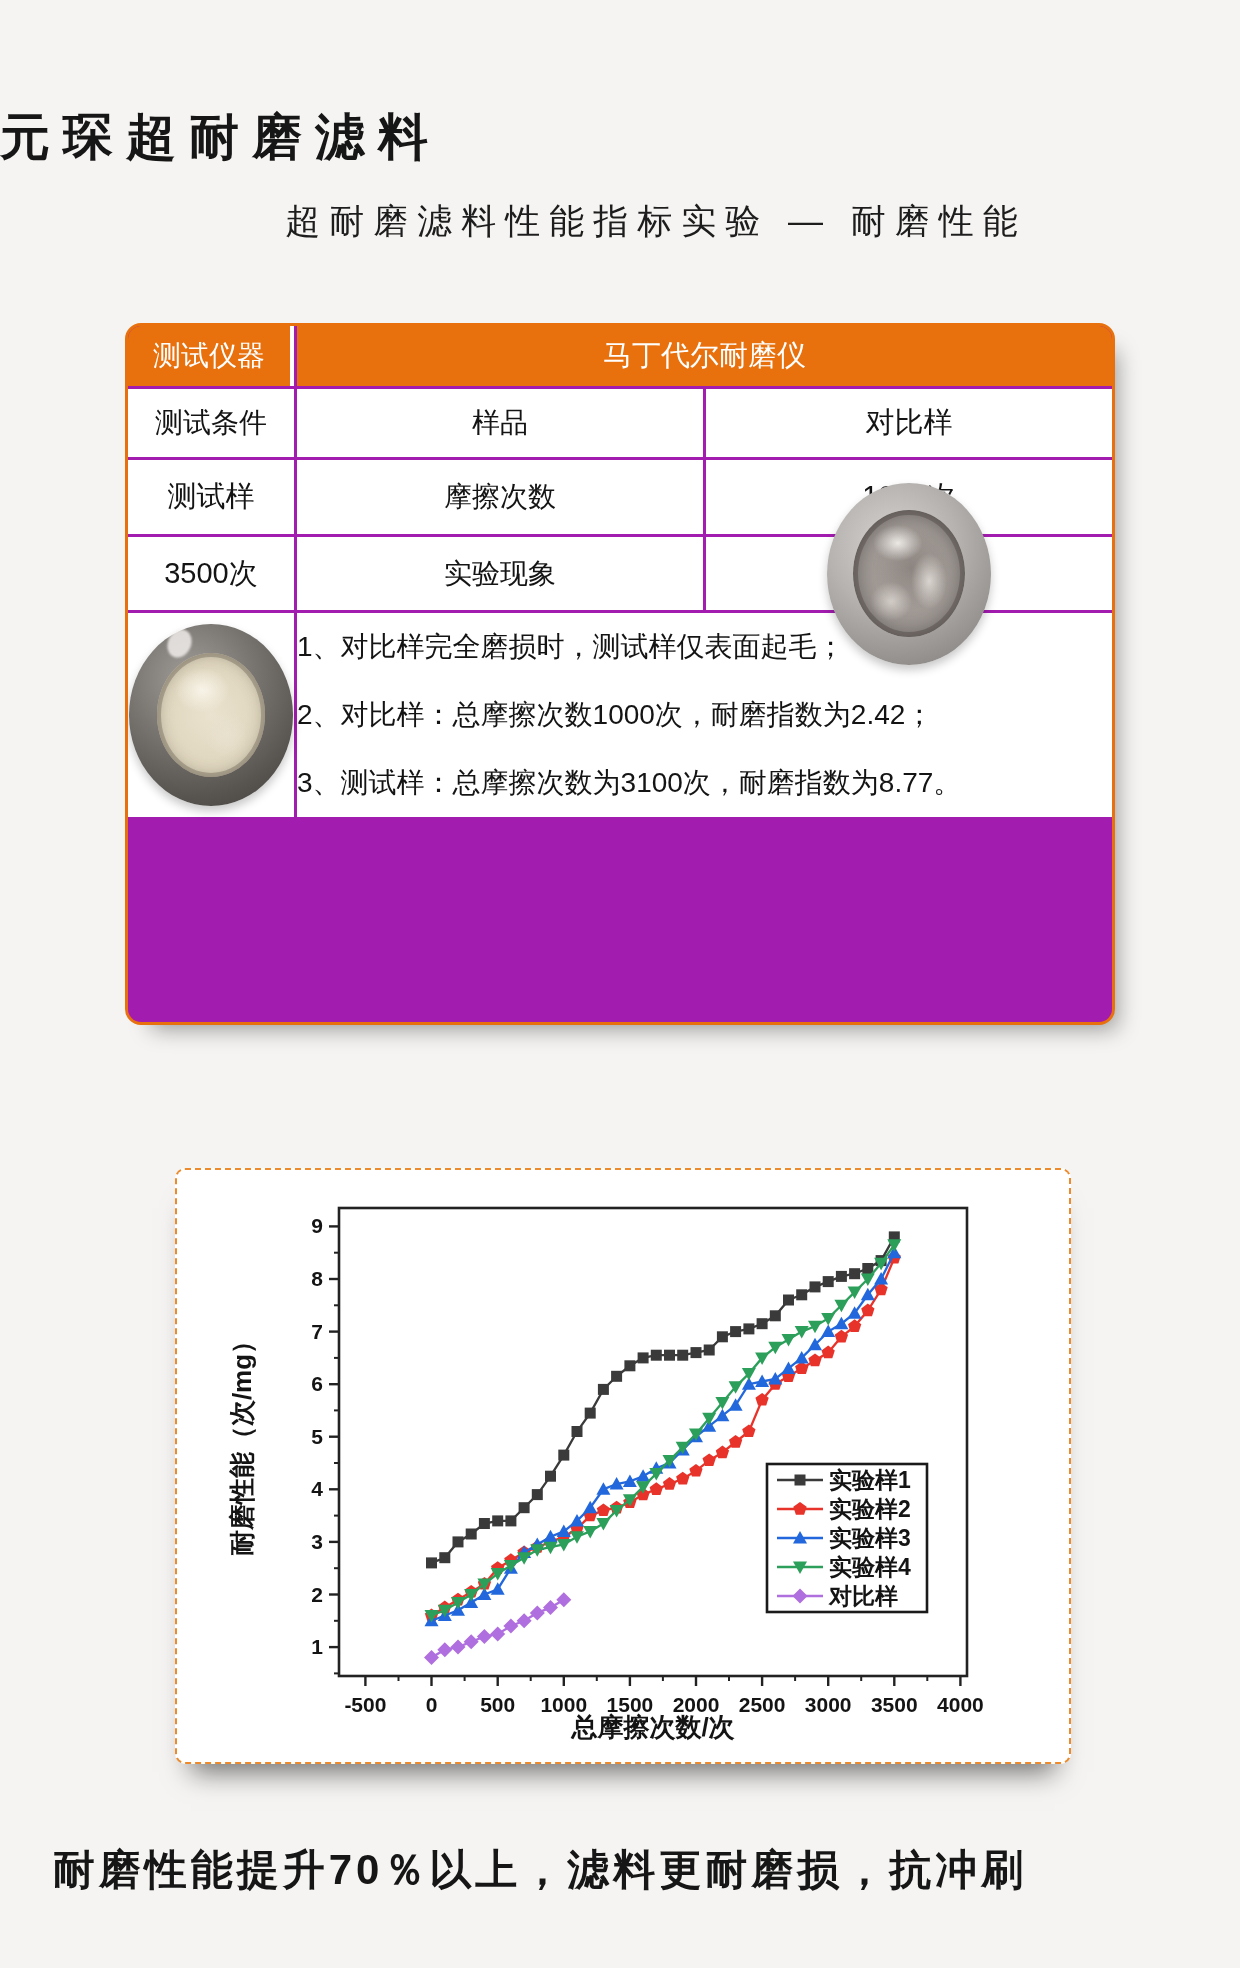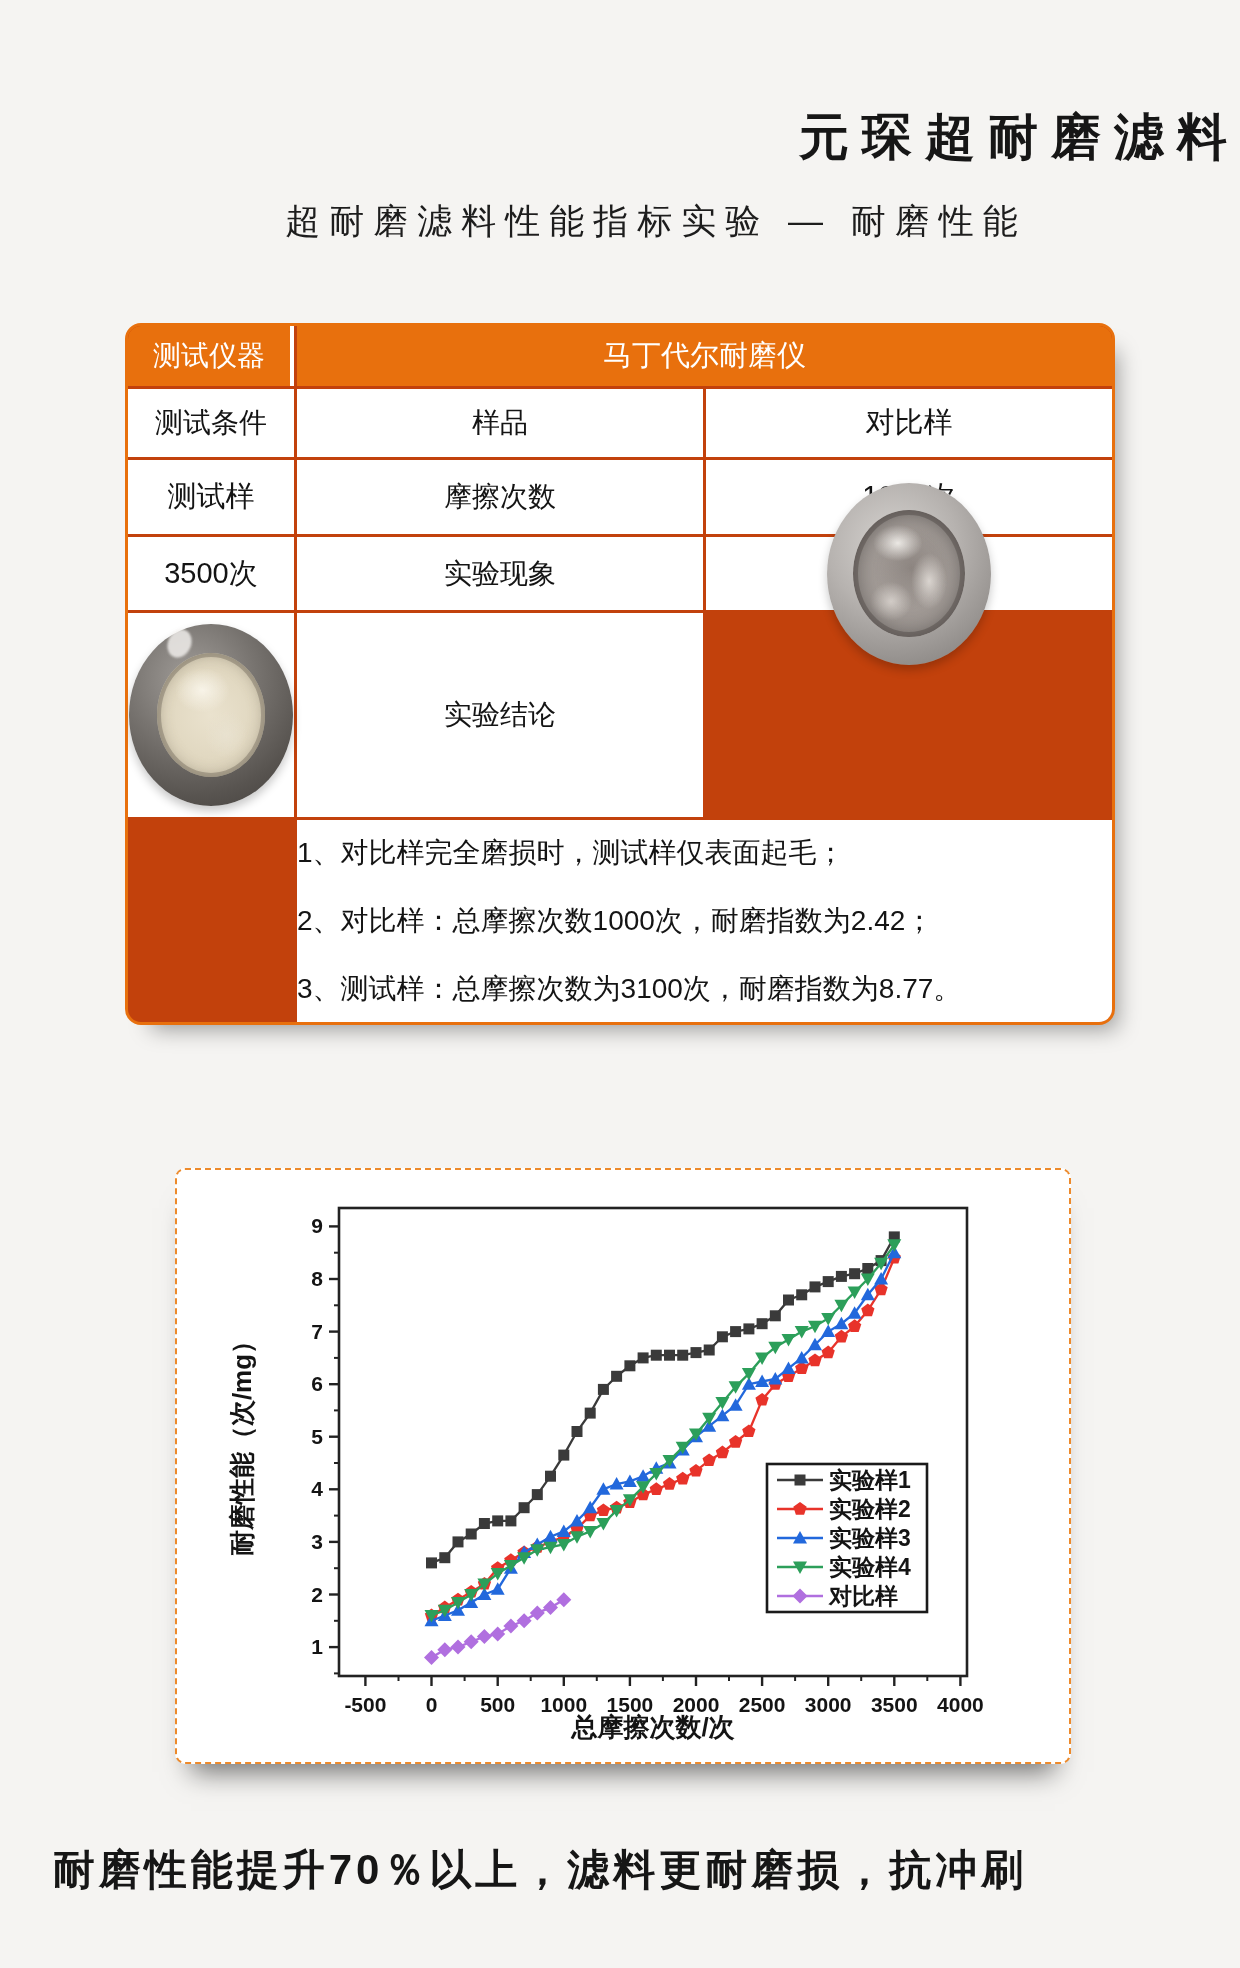--- a/index.html
+++ b/index.html
@@ -5,37 +5,37 @@
   html,body{margin:0;padding:0;}
   body{
     width:1240px;height:1968px;position:relative;overflow:hidden;
     background:#f5f4f2;
     font-family:"Liberation Sans",sans-serif;
     color:#111;
   }
   
   .page-title{
     position:absolute;top:104px;left:0;width:1240px;
-    text-align:right;font-size:50px;font-weight:800;letter-spacing:13px;
+    text-align:left;font-size:50px;font-weight:800;letter-spacing:13px;
     color:#161616;
   }
   .page-subtitle{
     position:absolute;top:198px;left:0;width:1240px;
     text-align:center;font-size:35px;font-weight:500;letter-spacing:9px;
     color:#1d1d1d;
     padding-left:36px;
   }
   
   .spec-table{
     position:absolute;left:125px;top:323px;width:984px;
     display:grid;
     grid-template-columns:166px 1fr 1fr;
     grid-template-rows:60px 68px 74px 73px 204px 202px;
     gap:3px;
-    background:#c2410c;
+    background:#a21caf;
     border:3px solid #e8700d;
     border-radius:16px;
     overflow:hidden;
     box-shadow:14px 16px 22px -12px rgba(0,0,0,.38);
   }
   .cell{
     background:#fff;display:flex;align-items:center;justify-content:center;
     font-size:29px;font-weight:400;color:#141414;
   }
   .cell.label{font-size:28px;}
@@ -117,21 +117,20 @@
   <div class="cell">3500次</div>
 
   <div class="cell label">实验现象</div>
   <div class="cell">
     <div class="disc comparison"></div>
   </div>
   <div class="cell">
     <div class="disc test"></div>
   </div>
 
-  <div class="cell label">实验结论</div>
   <div class="cell conclusion span2">
     <div class="concl-line">1、对比样完全磨损时，测试样仅表面起毛；</div>
     <div class="concl-line">2、对比样：总摩擦次数1000次，耐磨指数为2.42；</div>
     <div class="concl-line">3、测试样：总摩擦次数为3100次，耐磨指数为8.77。</div>
   </div>
 </div>
 
 <div class="chart-card">
   <svg width="888" height="588" viewBox="0 0 888 588" xmlns="http://www.w3.org/2000/svg">
       <line x1="188.4" y1="506" x2="188.4" y2="516" stroke="#222" stroke-width="2.4"></line>

